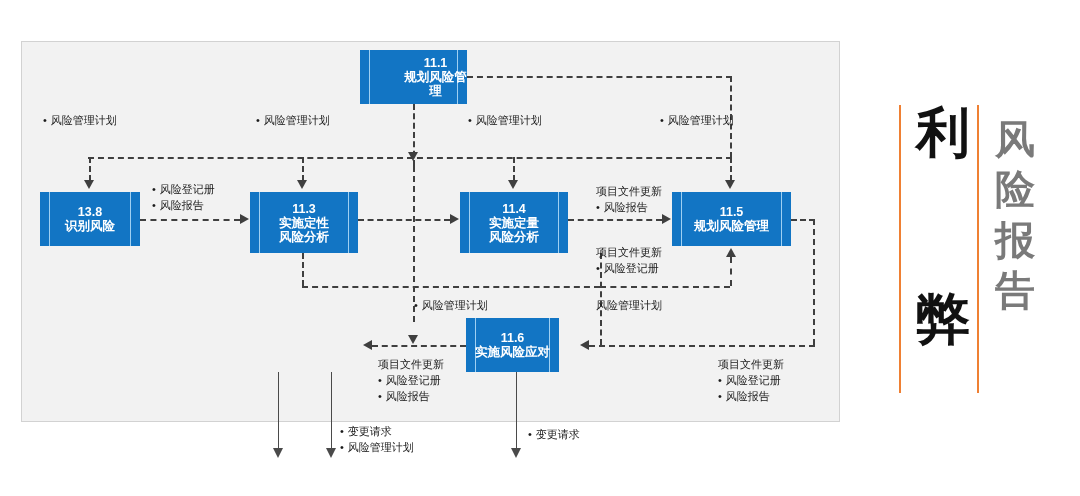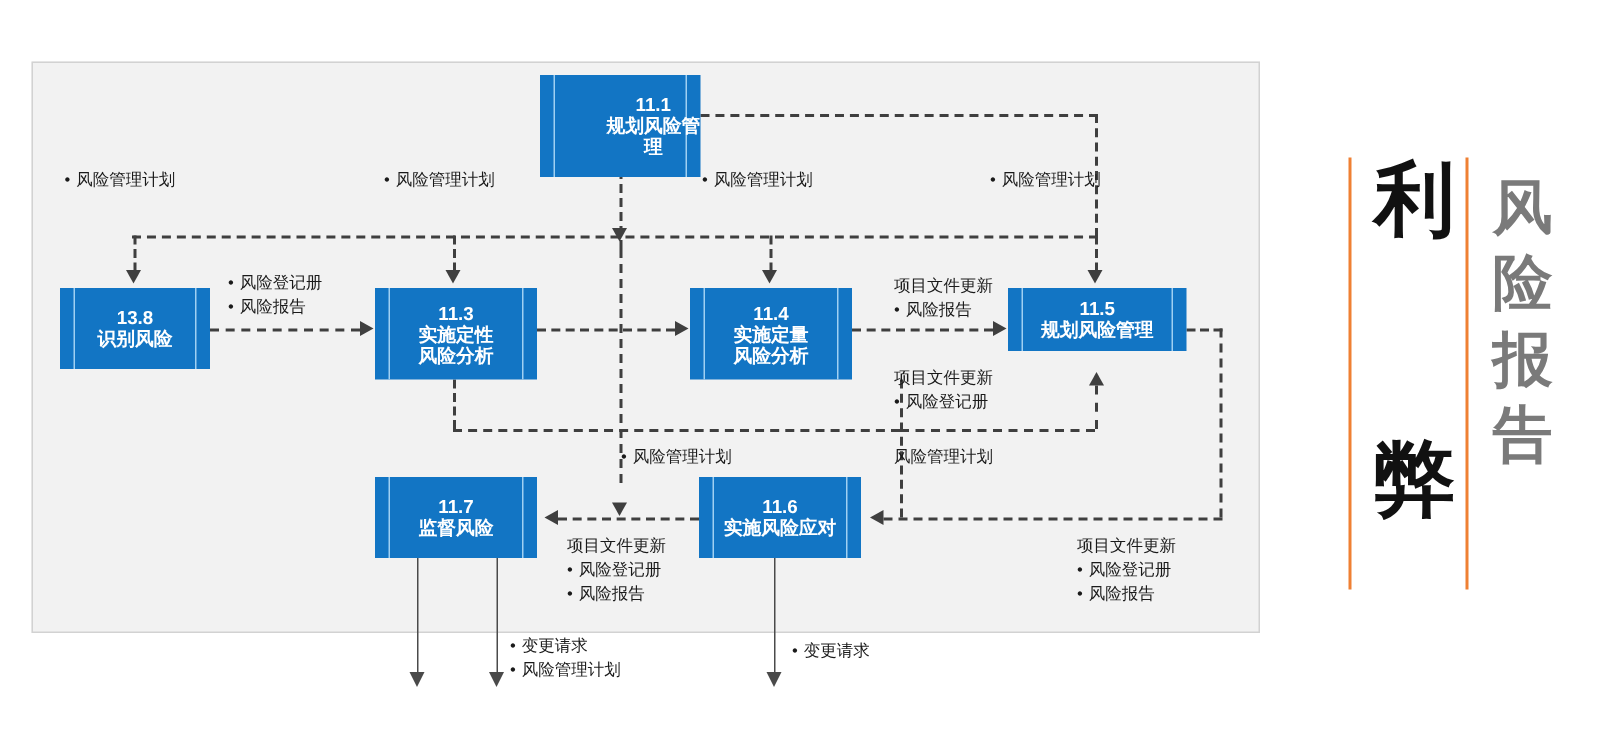--- a/index.html
+++ b/index.html
@@ -15,26 +15,26 @@
   
   .box{position:absolute;background:#1275c4;box-sizing:border-box;
        display:flex;flex-direction:column;align-items:center;justify-content:center;
        color:#ffffff;line-height:1.12;text-align:center;z-index:6;}
   .box .inner{position:absolute;top:0;bottom:0;left:9px;right:9px;
               border-left:1px solid #9fd0f2;border-right:1px solid #9fd0f2;
               pointer-events:none;}
   .box .num{font-size:12.5px;font-weight:700;position:relative;z-index:2;}
   .box .nm{font-size:12.5px;position:relative;z-index:2;font-weight:bold;}
 
-  #b111{left:360px;top:50px;width:107px;height:68px;padding-left:44px;}
+  #b111{left:360px;top:50px;width:107px;height:54px;padding-left:44px;}
   #b112{left:40px; top:192px;width:100px;height:54px;}
   #b113{left:250px;top:192px;width:108px;height:61px;}
   #b114{left:460px;top:192px;width:108px;height:61px;align-items:center;}
-  #b115{left:672px;top:192px;width:119px;height:42px;}
-  #b116{left:466px;top:318px;width:108px;height:54px;}
+  #b115{left:672px;top:192px;width:119px;height:54px;}
+  #b116{left:466px;top:318px;width:93px;height:54px;}
   #b117{left:250px;top:318px;width:108px;height:54px;}
 
   
   .dh{position:absolute;height:0;border-top:2px dashed #3f3f3f;z-index:3;}
   .dv{position:absolute;width:0;border-left:2px dashed #3f3f3f;z-index:3;}
   
   .sv{position:absolute;width:0;border-left:1.6px solid #4a4a4a;z-index:4;}
 
   
   .ar{position:absolute;width:0;height:0;z-index:5;}
@@ -156,25 +156,20 @@
     <span class="num">11.5</span>
     <span class="nm">规划风险管理</span>
   </div>
 
   <div class="box" id="b116">
     <span class="inner"></span>
     <span class="num">11.6</span>
     <span class="nm">实施风险应对</span>
   </div>
 
-  <div class="box" id="b117">
-    <span class="inner"></span>
-    <span class="num">11.7</span>
-    <span class="nm">监督风险</span>
-  </div>
 
   <div class="lbl" style="left:43px;top:113px;">
     <span class="li b">风险管理计划</span>
   </div>
 
   <div class="lbl" style="left:256px;top:113px;">
     <span class="li b">风险管理计划</span>
   </div>
 
   <div class="lbl" style="left:468px;top:113px;">

